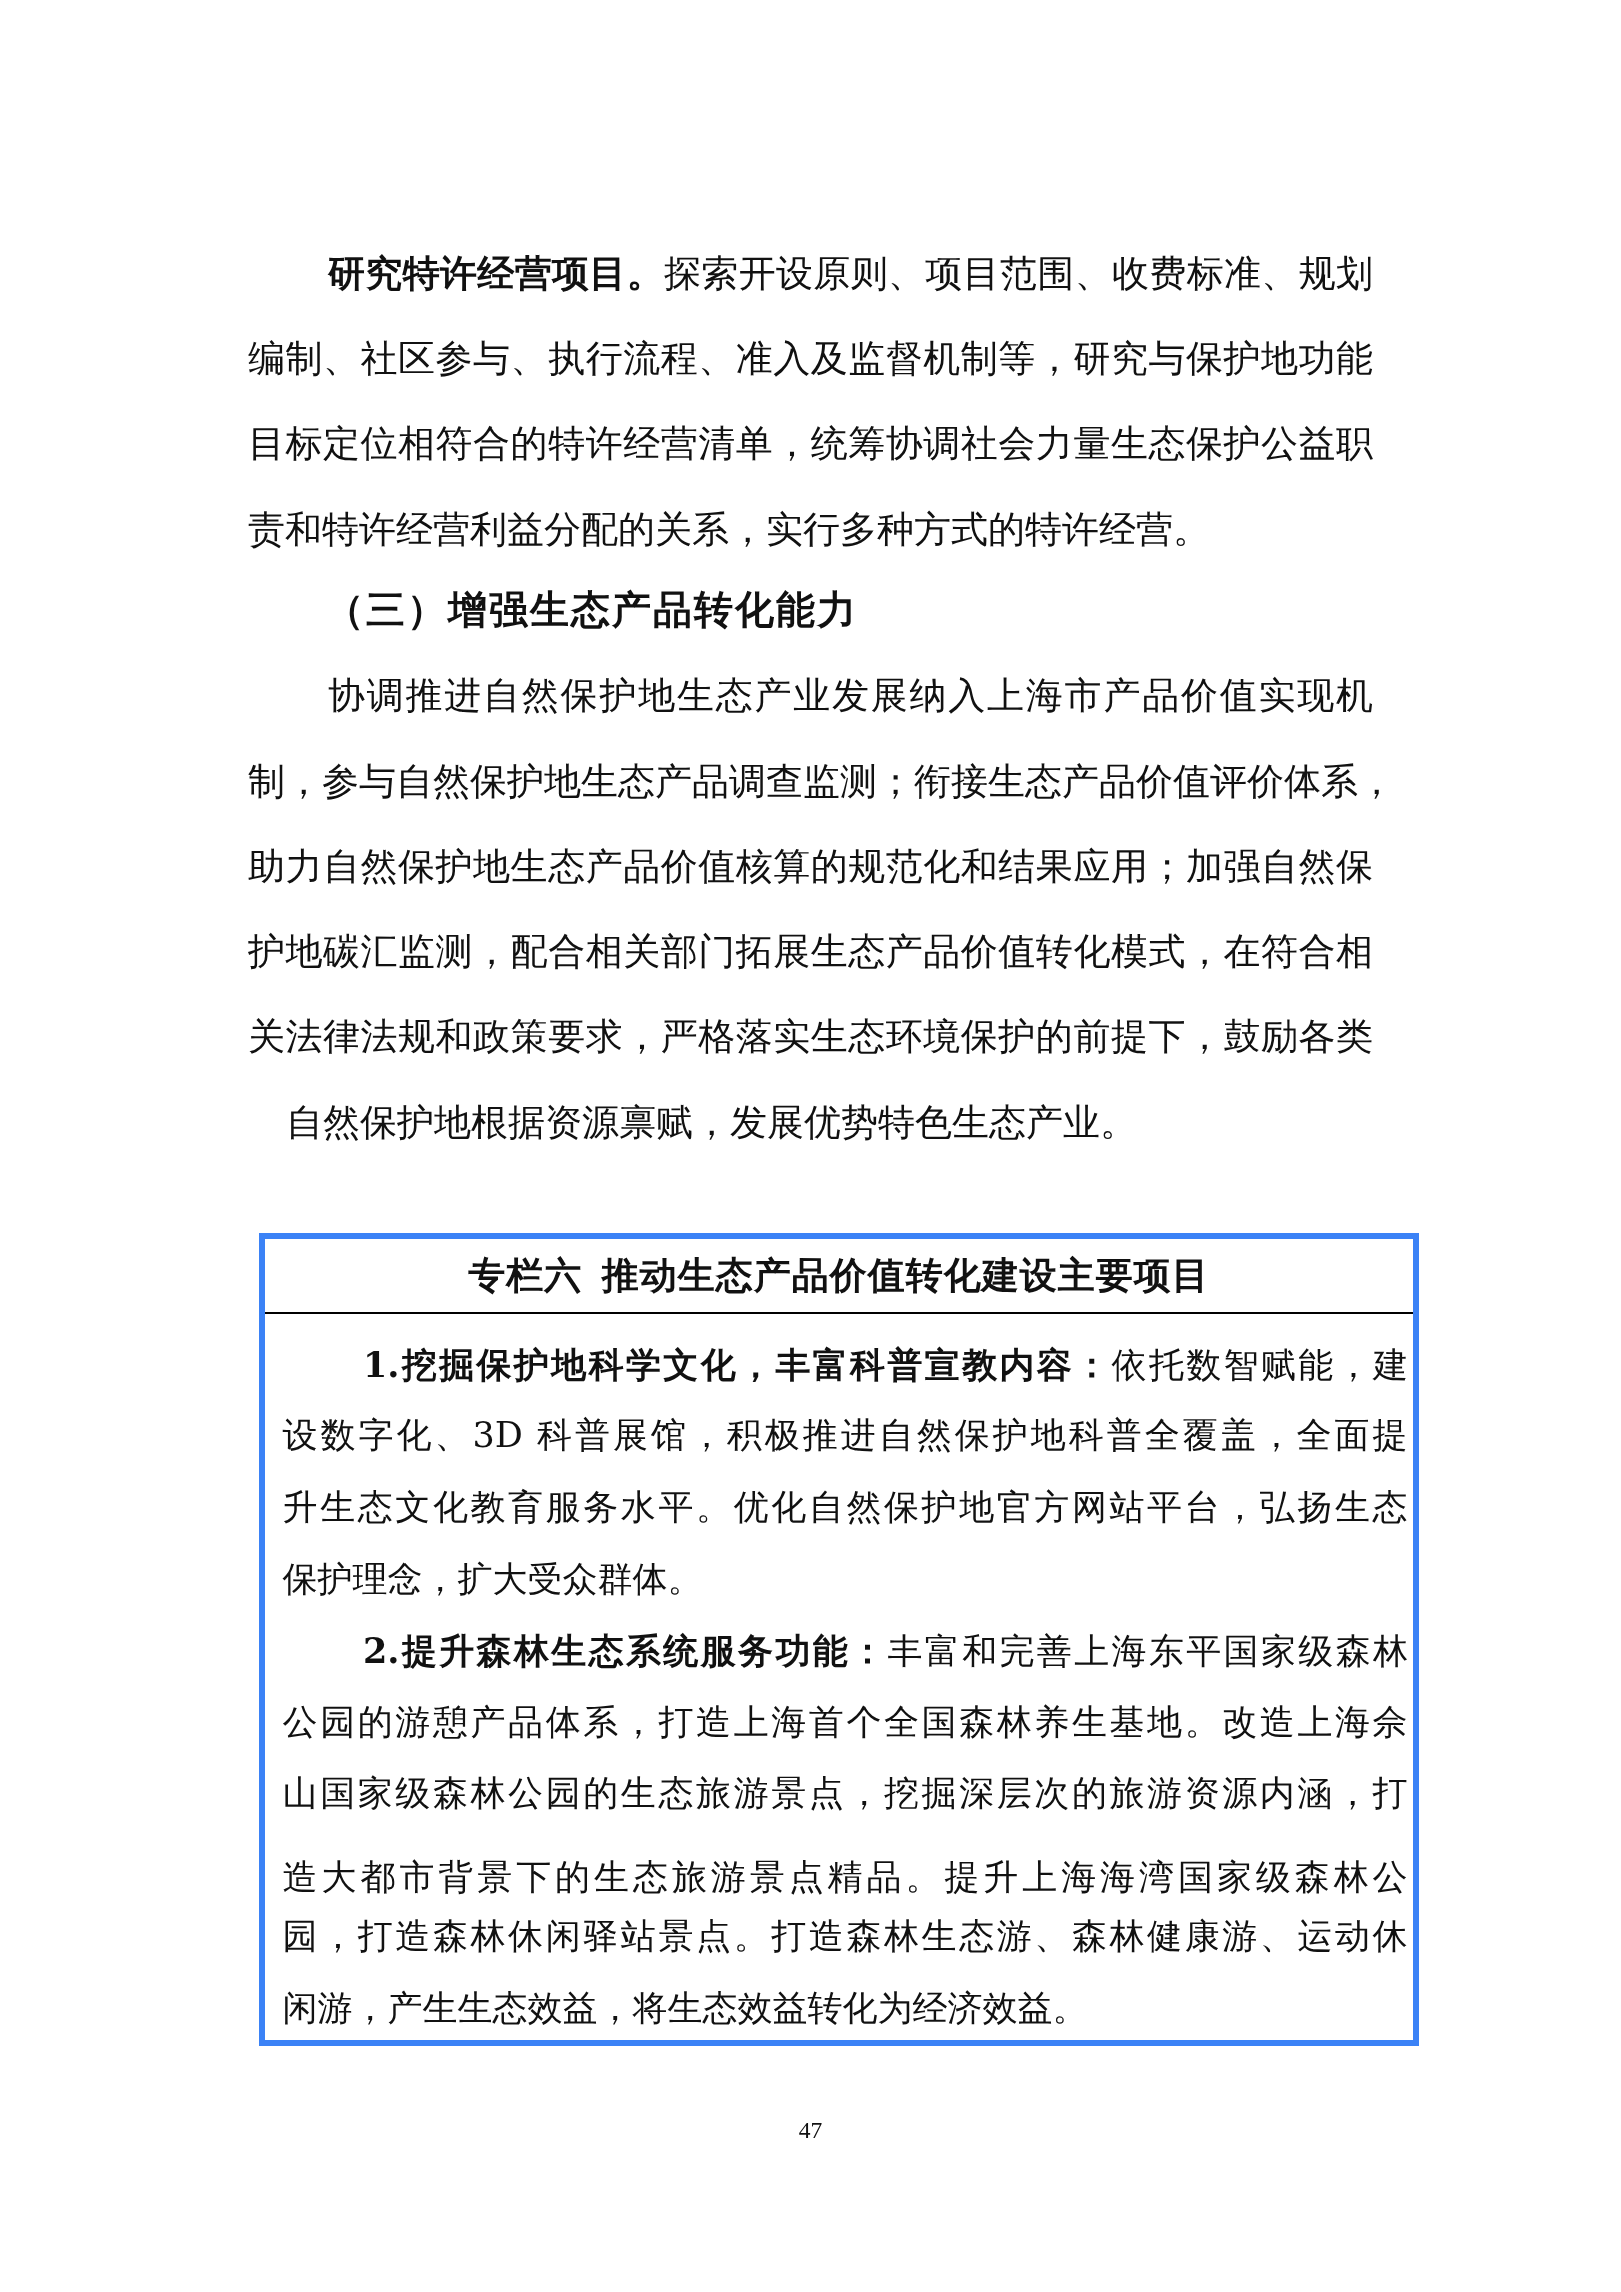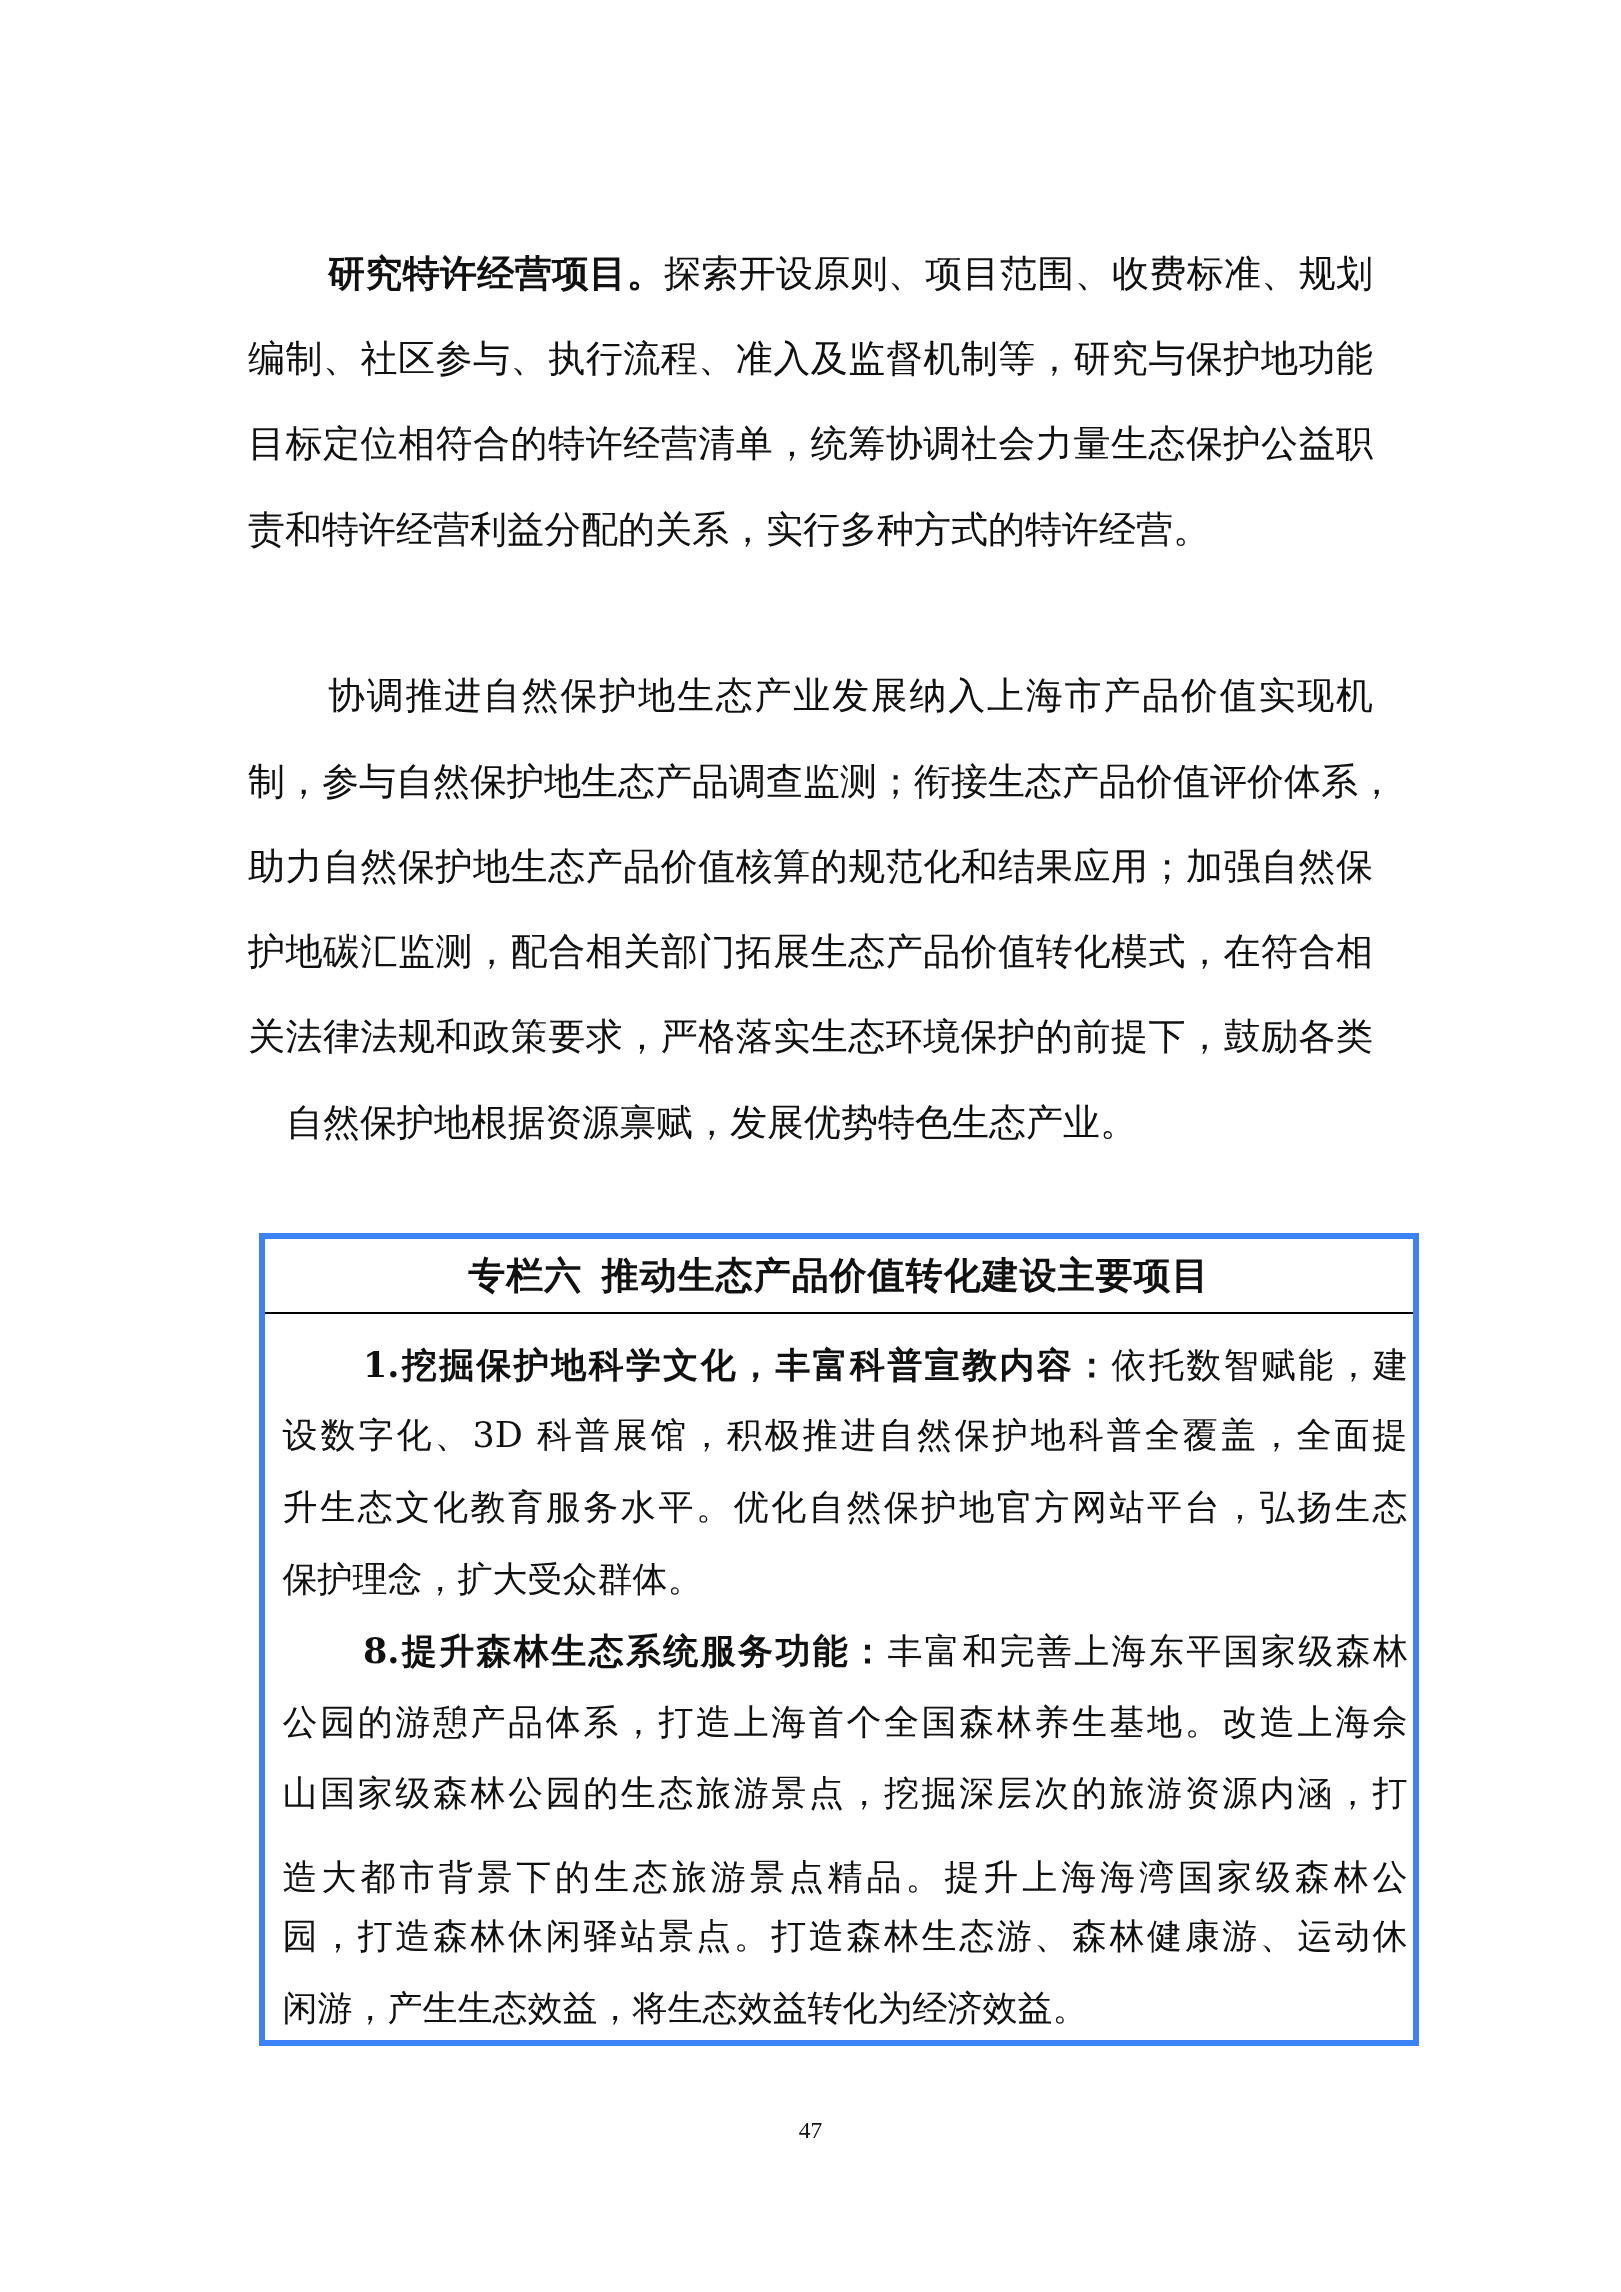--- a/index.html
+++ b/index.html
@@ -32,20 +32,21 @@
 
 <div class="page">
 
   <div>
     <div class="line indent" style="top:252px;"><span class="bold">研究特许经营项目。</span><span>探索开设原则、项目范围、收费标准、规划</span></div>
     <div class="line" style="top:337px;">编制、社区参与、执行流程、准入及监督机制等，研究与保护地功能</div>
     <div class="line" style="top:422px;">目标定位相符合的特许经营清单，统筹协调社会力量生态保护公益职</div>
     <div class="line last" style="top:508px;">责和特许经营利益分配的关系，实行多种方式的特许经营。</div>
   </div>
 
+  <div class="heading" style="top:587px;">（三）增强生态产品转化能力</div>
 
   <div>
     <div class="line indent" style="top:674px;">协调推进自然保护地生态产业发展纳入上海市产品价值实现机</div>
     <div class="line" style="top:760px;">制，参与自然保护地生态产品调查监测；衔接生态产品价值评价体系，</div>
     <div class="line" style="top:845px;">助力自然保护地生态产品价值核算的规范化和结果应用；加强自然保</div>
     <div class="line" style="top:930px;">护地碳汇监测，配合相关部门拓展生态产品价值转化模式，在符合相</div>
     <div class="line" style="top:1015px;">关法律法规和政策要求，严格落实生态环境保护的前提下，鼓励各类</div>
     <div class="line last" style="top:1101px;margin-left:38px;">自然保护地根据资源禀赋，发展优势特色生态产业。</div>
   </div>
 
@@ -57,21 +58,21 @@
     </div>
 
     <div>
       <div class="bline indent" style="top:104px;"><span class="bold">1.挖掘保护地科学文化，丰富科普宣教内容：</span><span>依托数智赋能，建</span></div>
       <div class="bline" style="top:175px;">设数字化、3D 科普展馆，积极推进自然保护地科普全覆盖，全面提</div>
       <div class="bline" style="top:247px;">升生态文化教育服务水平。优化自然保护地官方网站平台，弘扬生态</div>
       <div class="bline last" style="top:319px;">保护理念，扩大受众群体。</div>
     </div>
 
     <div>
-      <div class="bline indent" style="top:390px;"><span class="bold">8.提升森林生态系统服务功能：</span><span>丰富和完善上海东平国家级森林</span></div>
+      <div class="bline indent" style="top:390px;"><span class="bold">2.提升森林生态系统服务功能：</span><span>丰富和完善上海东平国家级森林</span></div>
       <div class="bline" style="top:462px;">公园的游憩产品体系，打造上海首个全国森林养生基地。改造上海佘</div>
       <div class="bline" style="top:533px;">山国家级森林公园的生态旅游景点，挖掘深层次的旅游资源内涵，打</div>
       <div class="bline" style="top:617px;">造大都市背景下的生态旅游景点精品。提升上海海湾国家级森林公</div>
       <div class="bline" style="top:676px;">园，打造森林休闲驿站景点。打造森林生态游、森林健康游、运动休</div>
       <div class="bline last" style="top:748px;">闲游，产生生态效益，将生态效益转化为经济效益。</div>
     </div>
   </div>
 
   <div class="pagenum">47</div>
 </div>

